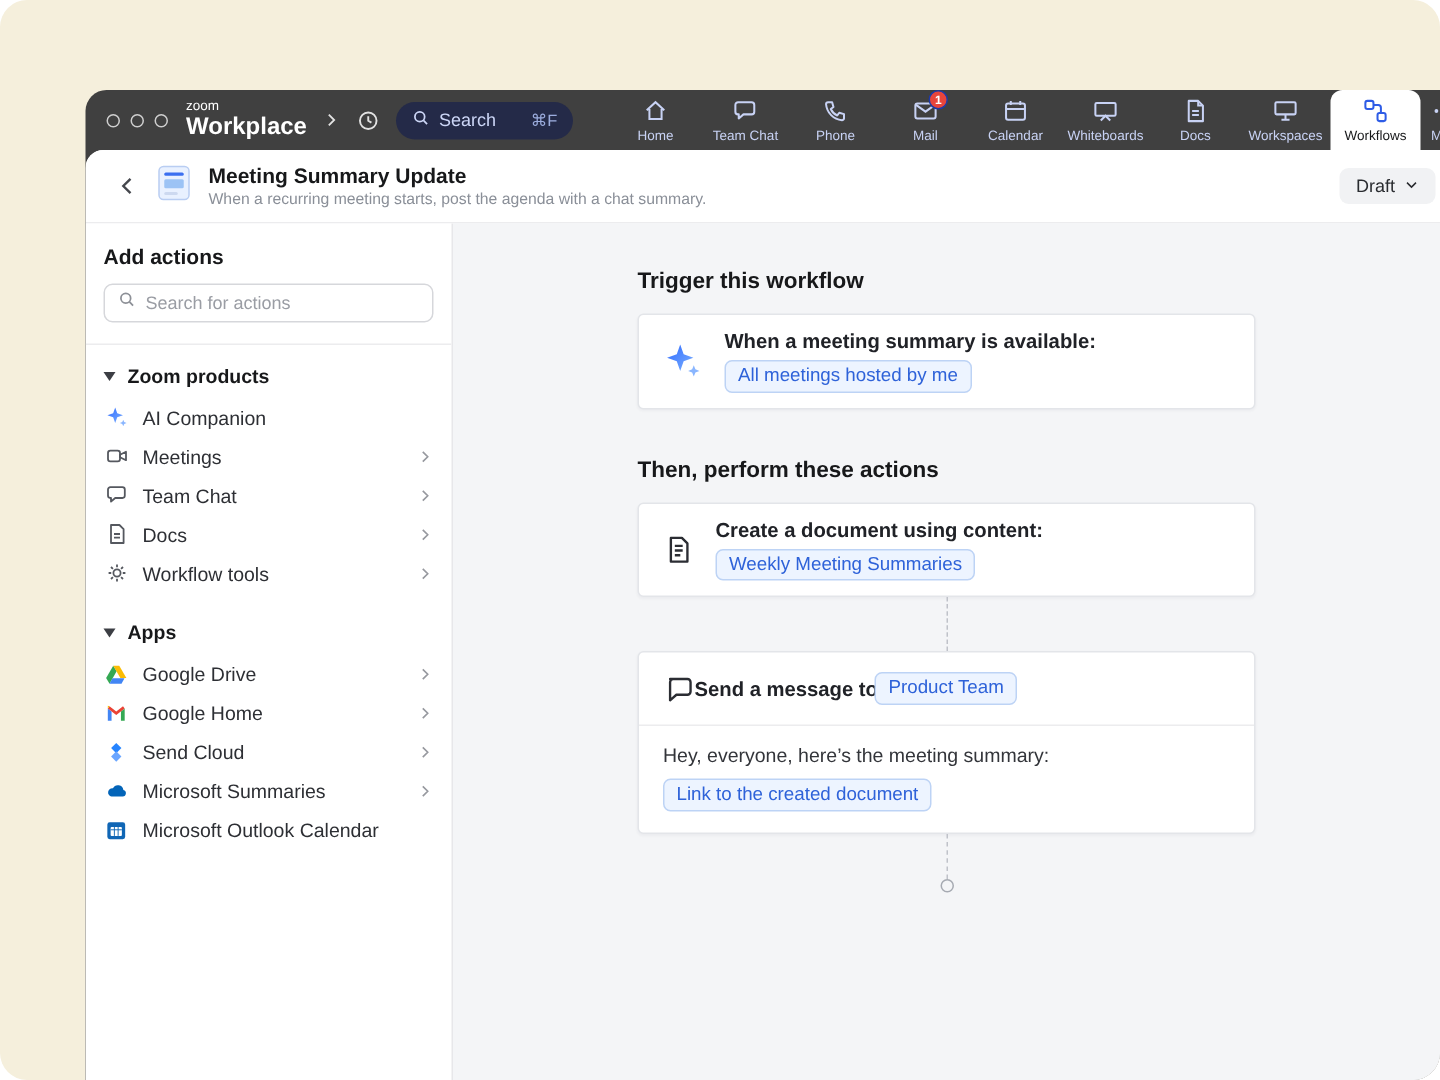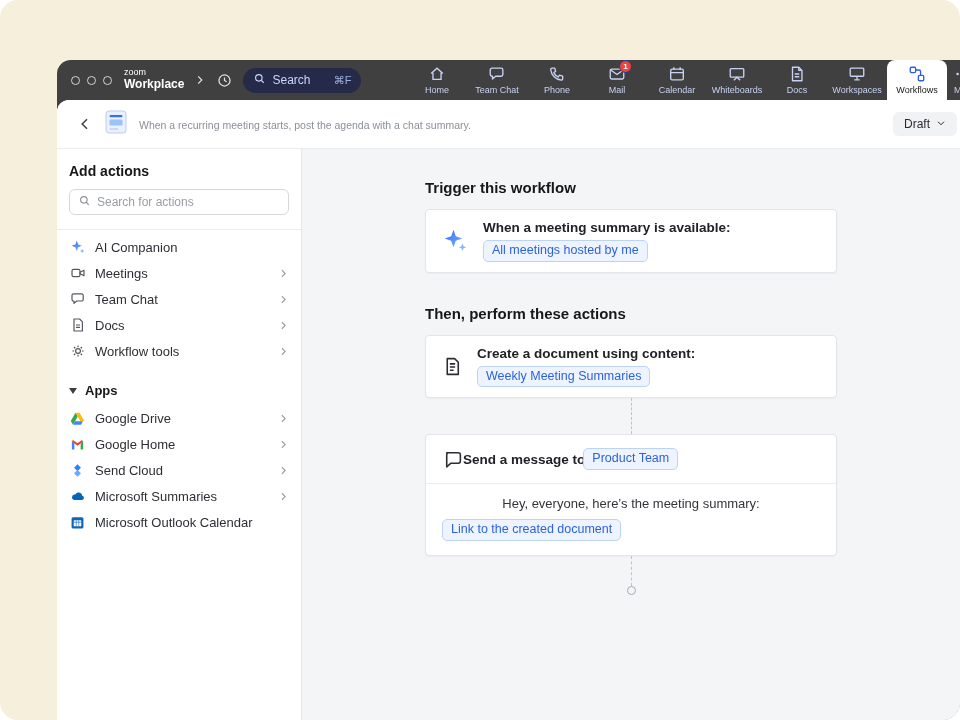--- a/index.html
+++ b/index.html
@@ -8,21 +8,21 @@
   .bg{width:960px;height:720px;background:#f5efdc;border-radius:18px;position:relative;overflow:hidden;}
   .window{position:absolute;left:57px;top:60px;width:916px;height:660px;background:#404040;border-top-left-radius:14px;overflow:hidden;}
 
   
   .navbar{height:40px;display:flex;align-items:stretch;color:#d9e0fa;}
   .nav-left{display:flex;align-items:center;gap:10px;padding-left:14px;flex:0 0 auto;}
   .traffic{display:flex;gap:7px;margin-right:2px;}
   .traffic span{width:9px;height:9px;border:1.2px solid rgba(255,255,255,.75);border-radius:50%;display:block;}
   .logo{line-height:1.1;color:#fff;}
   .logo .lt{font-size:9px;display:block;}
-  .logo .lb{font-size:12px;font-weight:bold;display:block;text-align:right;}
+  .logo .lb{font-size:16px;font-weight:bold;display:block;text-align:right;}
   .icon-btn{display:flex;align-items:center;justify-content:center;color:rgba(255,255,255,.85);}
   .searchpill{display:flex;align-items:center;gap:6px;background:rgba(8,20,80,.5);border-radius:13px;height:25px;padding:4px 10px;width:118px;font-size:12px;color:#ccd6f6;cursor:pointer;}
   .searchpill .kbd{margin-left:auto;font-size:11px;color:#9cadde;}
   .nav-items{display:flex;margin-left:auto;height:40px;}
   .nav-item{width:60px;display:flex;flex-direction:column;align-items:center;justify-content:center;gap:2px;font-size:9px;color:#c8d2f4;position:relative;cursor:pointer;white-space:nowrap;}
   .nav-item .ni{height:18px;display:flex;align-items:center;}
   .nav-item.active{background:#fff;border-radius:8px 8px 0 0;color:#17181a;}
   .nav-item.active .ni{color:#2e5ce6;}
   .nav-item.partial{width:26px;overflow:hidden;align-items:flex-start;padding-left:7px;}
   .badge{position:absolute;top:0;right:15px;background:#e8453c;color:#fff;font-size:8px;min-width:13px;height:13px;border-radius:7px;display:flex;align-items:center;justify-content:center;padding:0 3px;font-weight:bold;border:1.5px solid #1d3aa5;}
@@ -64,21 +64,21 @@
   .node-icon{flex:0 0 auto;display:flex;align-items:center;justify-content:center;color:#2b2d33;}
   .connector{width:412px;height:36px;display:flex;justify-content:center;}
   .connector .dash{border-left:1.5px dashed #bfc2c9;height:100%;}
   .connector.end{height:30px;}
   .end-wrap{width:412px;display:flex;justify-content:center;}
   .end-dot{width:9px;height:9px;border:1.5px solid #a6aab2;border-radius:50%;background:transparent;display:block;}
   .mc-top{display:flex;align-items:center;padding:13px 16px;}
   .mc-top .tag{margin-left:-2px;}
   .mc-divider{border:none;border-top:1px solid #ececee;}
   .mc-body{padding:12px 16px 14px;}
-  .mc-body .line{font-size:13px;color:#33353a;margin-bottom:8px;text-align:center;}
+  .mc-body .line{font-size:13px;color:#33353a;margin-bottom:8px;}
 </style>
 </head>
 <body>
 
 <div class="bg">
   <div class="window">
 
     <div class="navbar">
       <div class="nav-left">
         <div class="traffic">
@@ -217,20 +217,21 @@
         </span>
         <span>
           <svg width="26" height="26" viewBox="0 0 26 26">
               <rect x="3" y="2" width="20" height="22" rx="3" fill="#e9f1ff" stroke="#b9cdf2"></rect>
               <rect x="6.5" y="6" width="13" height="2.2" rx="1" fill="#3b6ff0"></rect>
               <rect x="6.5" y="10.5" width="13" height="6" rx="1" fill="#9cc3f5"></rect>
               <rect x="6.5" y="19" width="9" height="2" rx="1" fill="#cdd9f0"></rect>
             </svg>
         </span>
         <div class="h-titles">
+          <span class="h-title">Meeting Summary Update</span>
           <span class="h-sub">When a recurring meeting starts, post the agenda with a chat summary.</span>
         </div>
         <div class="draft">
           <span>Draft</span>
           <span>
             <svg width="10" height="10" viewBox="0 0 20 20" fill="none" stroke="currentColor" stroke-width="2">
                 <path d="M4 7.5l6 6 6-6"></path>
               </svg>
           </span>
         </div>
@@ -246,20 +247,24 @@
               <svg width="13" height="13" viewBox="0 0 20 20" fill="none" stroke="currentColor" stroke-width="1.8">
                   <circle cx="9" cy="9" r="5"></circle>
                   <path d="M12.8 12.8L16.5 16.5"></path>
                 </svg>
             </span>
             <input type="text" placeholder="Search for actions" style="">
           </div>
 
           <hr class="side-divider">
 
+          <div class="section-header">
+            <span class="caret"></span>
+            <span>Zoom products</span>
+          </div>
 
           <div class="side-item">
             <span class="si-icon">
               <svg width="16" height="16" viewBox="0 0 20 20">
                   <defs>
                     <linearGradient id="sg1" x1="0" y1="0" x2="1" y2="1">
                       <stop offset="0" stop-color="#2f6bff"></stop>
                       <stop offset="1" stop-color="#7cb0ff"></stop>
                     </linearGradient>
                   </defs>

